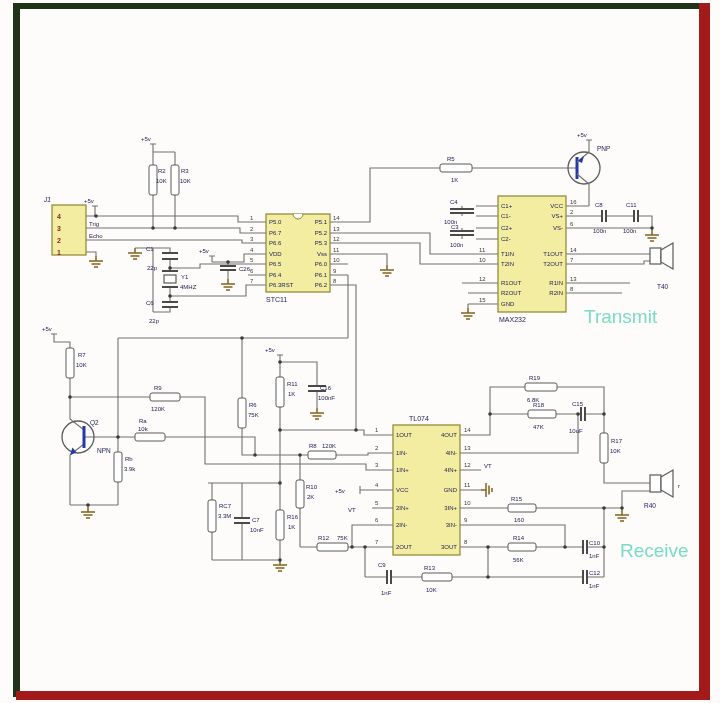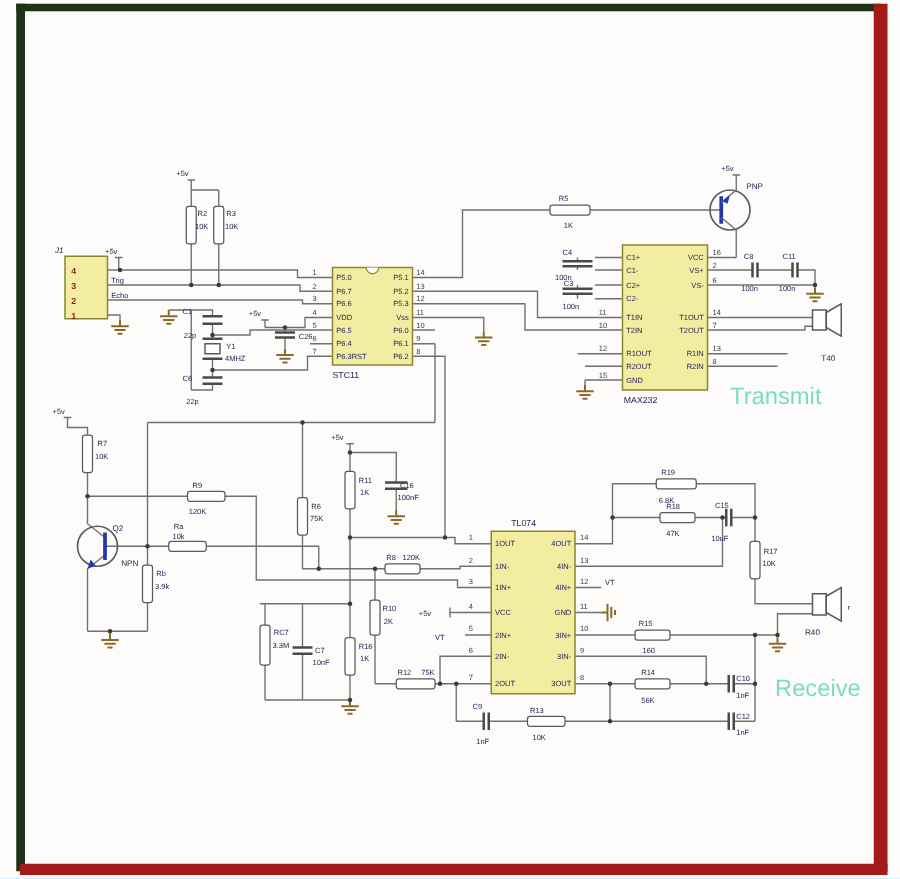--- a/index.html
+++ b/index.html
@@ -1,16 +1,16 @@
 <!DOCTYPE html>
 <html><head>
 <meta charset="utf-8">
 <style>
   html,body{margin:0;padding:0;background:#fdfcfa;}
-  .stage{width:720px;height:703px;position:relative;background:#7dd3fc;}
+  .stage{width:720px;height:703px;position:relative;background:#f0abfc;}
   svg{display:block;}
   .wire{fill:none;stroke:#707070;stroke-width:1.1;}
   .plate{fill:none;stroke:#4a4a4a;stroke-width:2;}
   .ic{fill:#f3eda1;stroke:#8a8530;stroke-width:1.2;}
   .res{fill:#ffffff;stroke:#5a5a5a;stroke-width:1;}
   .dev{fill:#ffffff;stroke:#5a5a5a;stroke-width:1.2;}
   text{font-family:"Liberation Sans",sans-serif;fill:#232355;}
   .t6{font-size:6px;}
   .t65{font-size:6.5px;}
   .num{font-size:6px;fill:#3c3c3c;}

